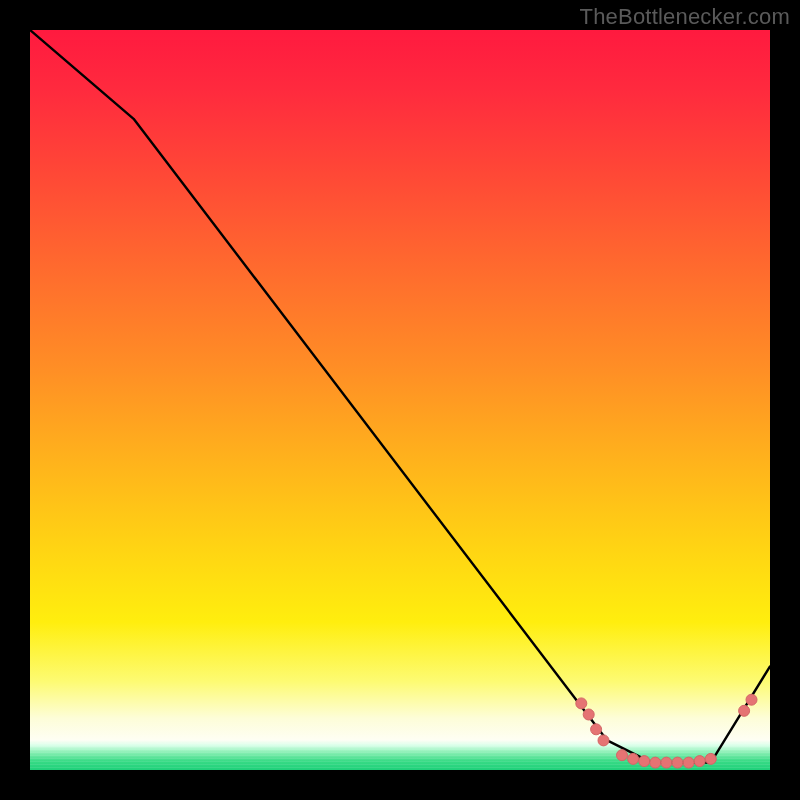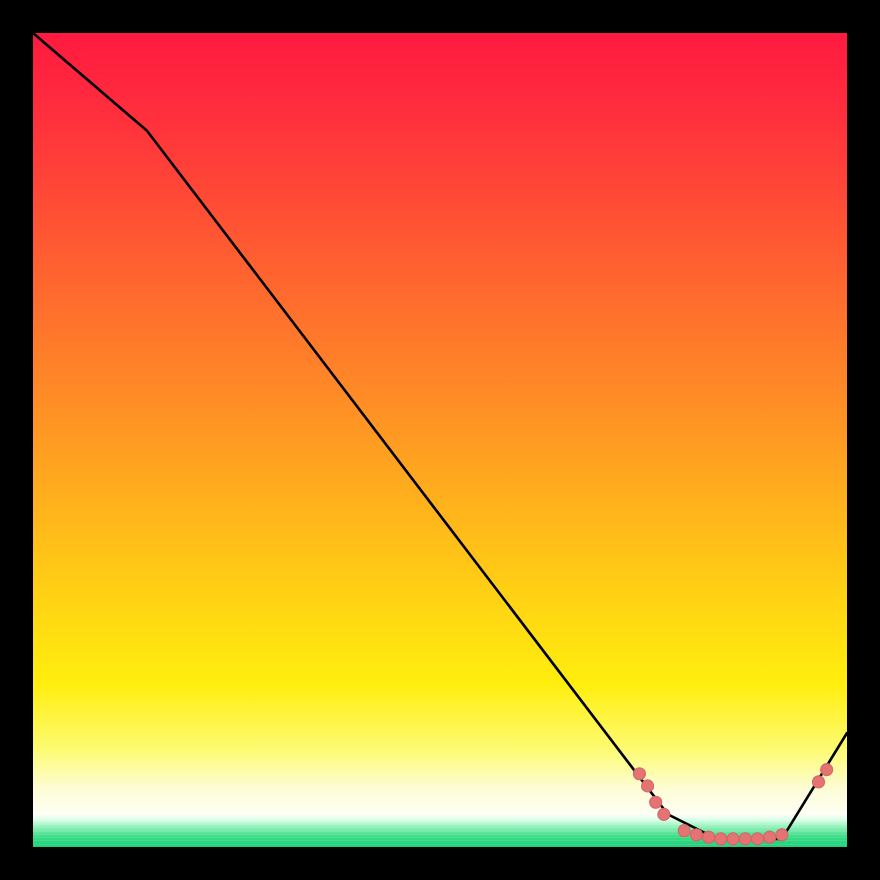--- a/index.html
+++ b/index.html
@@ -89,20 +89,21 @@
     position: absolute;
     inset: 0;
     z-index: 20;
   }
 </style>
 </head>
 <body>
 
 <div class="frame">
 
+  <div class="watermark">TheBottlenecker.com</div>
 
   <div class="plot-area">
     <div class="grad-main"></div>
     <div class="grad-green"></div>
 
     <svg class="chart-svg" viewBox="0 0 740 740" preserveAspectRatio="none">
       <path id="chart-line" fill="none" stroke="#000000" stroke-width="2.4" stroke-linejoin="round" stroke-linecap="round" d="M0.0 0.0 L103.6 88.8 L577.2 710.4 L621.6 732.6 L680.8 732.6 L740.0 636.4"></path>
       <g id="marker-group">
           <circle cx="551.3" cy="673.4" r="5.5" fill="#e57373" stroke="#d36666" stroke-width="1"></circle>
           <circle cx="558.7" cy="684.5" r="5.5" fill="#e57373" stroke="#d36666" stroke-width="1"></circle>

